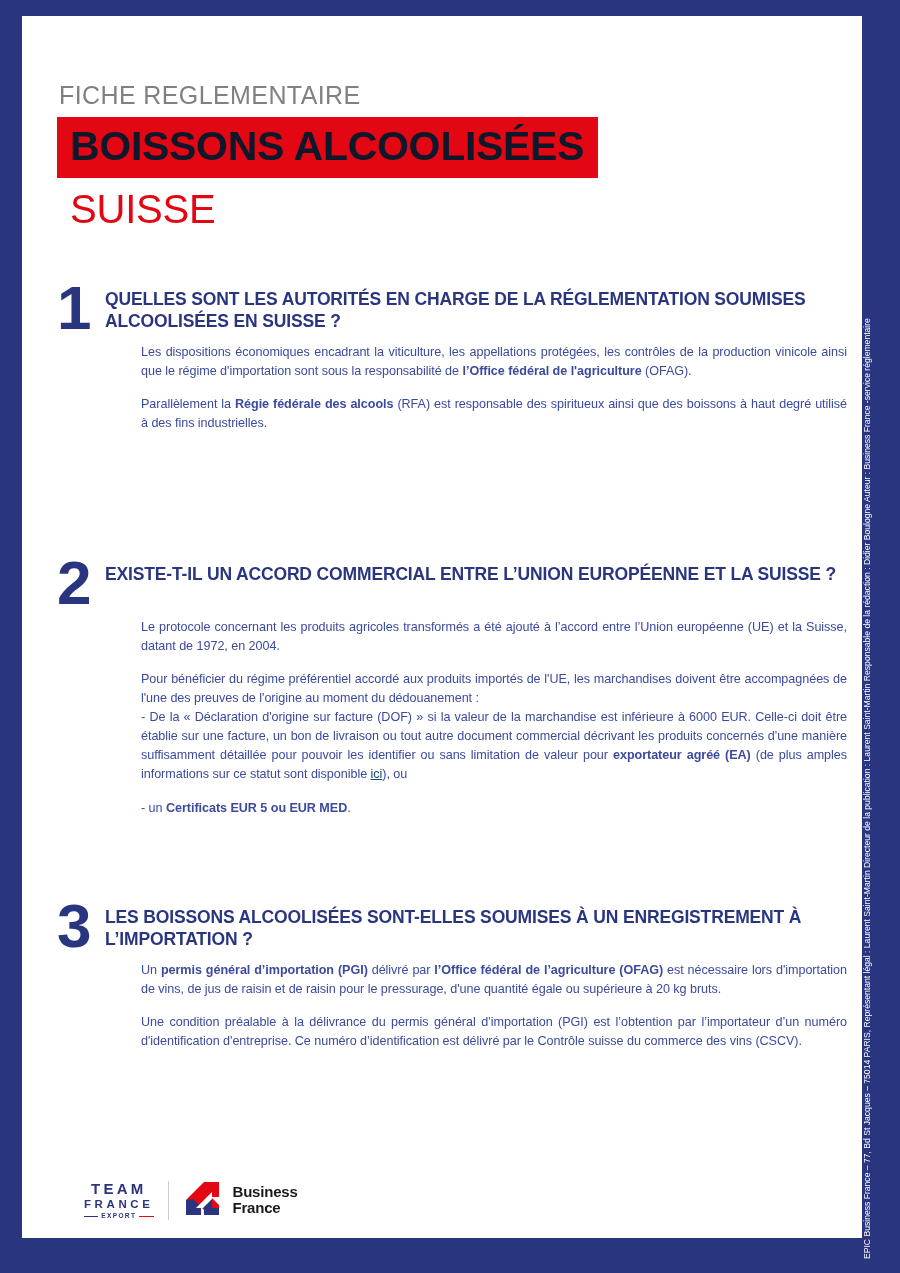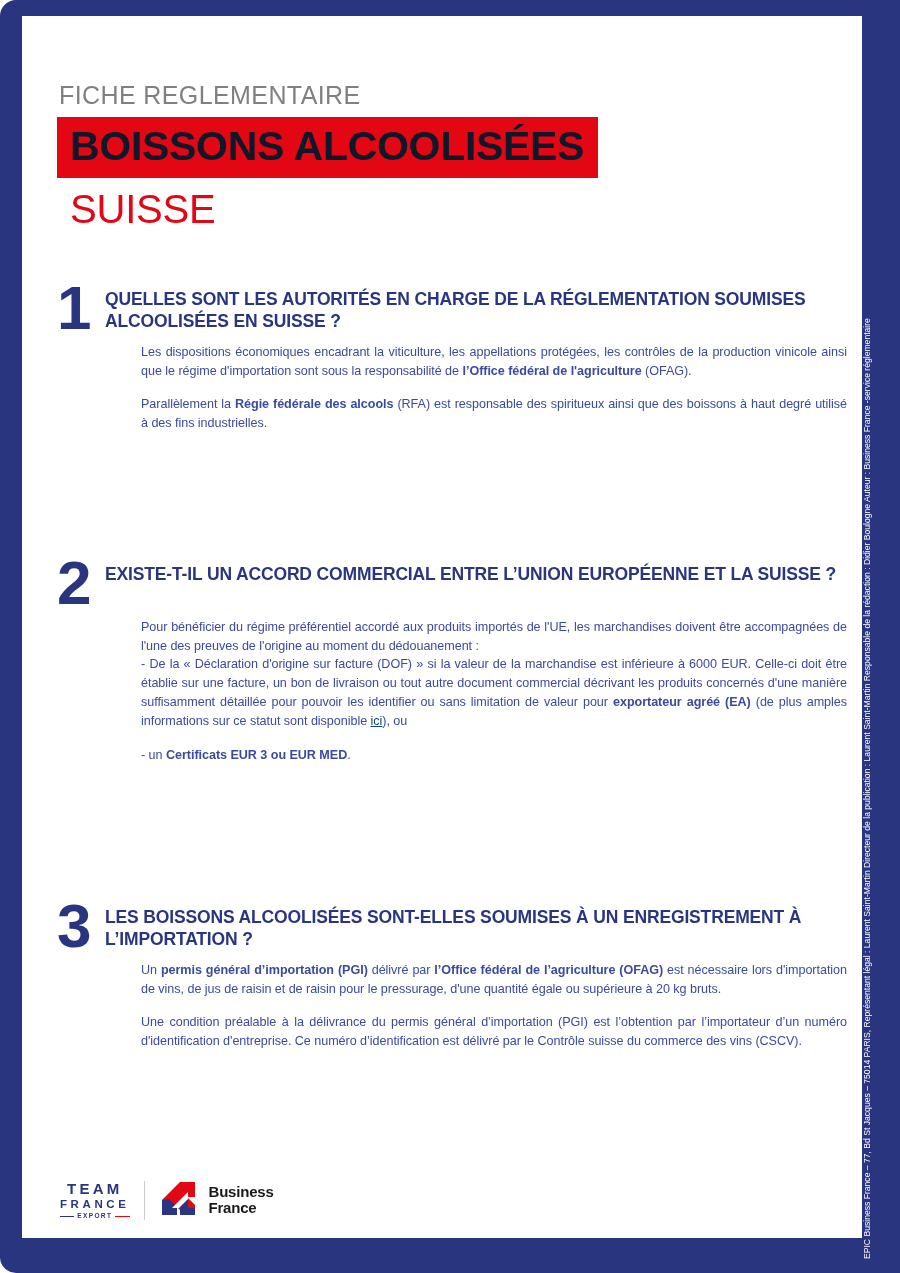--- a/index.html
+++ b/index.html
@@ -15,21 +15,20 @@
     overflow: hidden;
   }
 
   
   .page-frame {
     position: relative;
     width: 900px;
     height: 1273px;
     background: #2a3580;
     box-sizing: border-box;
-    border-radius: 16px;
   }
   .page-sheet {
     position: absolute;
     left: 22px;
     top: 16px;
     width: 840px;
     height: 1222px;
     background: #ffffff;
     box-sizing: border-box;
     overflow: hidden;
@@ -133,21 +132,21 @@
   }
   .para.tight { margin-bottom: 0; }
   .para b { font-weight: bold; }
   .para a.link {
     color: #0c4a6e;
   }
 
   
   .footer {
     position: absolute;
-    left: 38px;
+    left: 62px;
     top: 1163px;
     display: flex;
     align-items: center;
     gap: 14px;
   }
   .tfe-logo {
     display: flex;
     flex-direction: column;
     align-items: center;
     line-height: 1;
@@ -219,23 +218,24 @@
         <p class="para"><span>Parallèlement la </span><b>Régie fédérale des alcools</b><span> (RFA) est responsable des spiritueux ainsi que des boissons à haut degré utilisé à des fins industrielles.</span></p>
       </div>
     </div>
 
     <div class="section" style="top:545px;">
       <div class="sec-head">
         <div class="sec-num">2</div>
         <div class="sec-title">EXISTE-T-IL UN ACCORD COMMERCIAL ENTRE L’UNION EUROPÉENNE ET LA SUISSE ?</div>
       </div>
       <div class="sec-body">
+        <p class="para">Le protocole concernant les produits agricoles transformés a été ajouté à l’accord entre l’Union européenne (UE) et la Suisse, datant de 1972, en 2004.</p>
         <p class="para tight"><span>Pour bénéficier du régime préférentiel accordé aux produits importés de l'UE, les marchandises doivent être accompagnées de l'une des preuves de l'origine au moment du dédouanement :</span></p>
         <p class="para"><span>- De la « Déclaration d'origine sur facture (DOF) » si  la valeur de la marchandise est inférieure à 6000 EUR. Celle-ci doit être établie sur une facture, un bon de livraison ou tout autre document commercial décrivant les produits concernés d'une manière suffisamment détaillée pour pouvoir les identifier ou sans limitation de valeur pour </span><b>exportateur agréé (EA)</b><span> (de plus amples informations sur ce statut sont disponible </span><a class="link" href="#">ici</a><span>),  ou</span></p>
-        <p class="para"><span>- un </span><b>Certificats EUR 3 ou EUR MED</b><span>.</span></p>
+        <p class="para"><span>- un </span><b>Certificats EUR 5 ou EUR MED</b><span>.</span></p>
       </div>
     </div>
 
     <div class="section" style="top:888px;">
       <div class="sec-head">
         <div class="sec-num">3</div>
         <div class="sec-title">LES BOISSONS ALCOOLISÉES SONT-ELLES SOUMISES À UN ENREGISTREMENT À L’IMPORTATION ?</div>
       </div>
       <div class="sec-body">
         <p class="para"><span>Un </span><b>permis général d’importation (PGI)</b><span> délivré par </span><b>l’Office fédéral de l’agriculture (OFAG)</b><span> est nécessaire lors d'importation de vins, de jus de raisin et de raisin pour le pressurage, d'une quantité égale ou supérieure à 20 kg bruts.</span></p>

